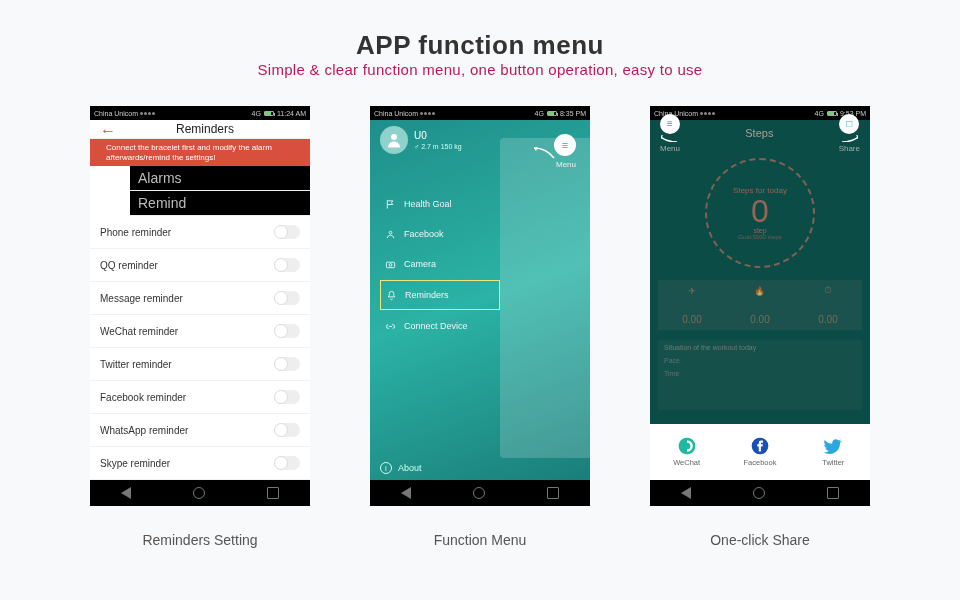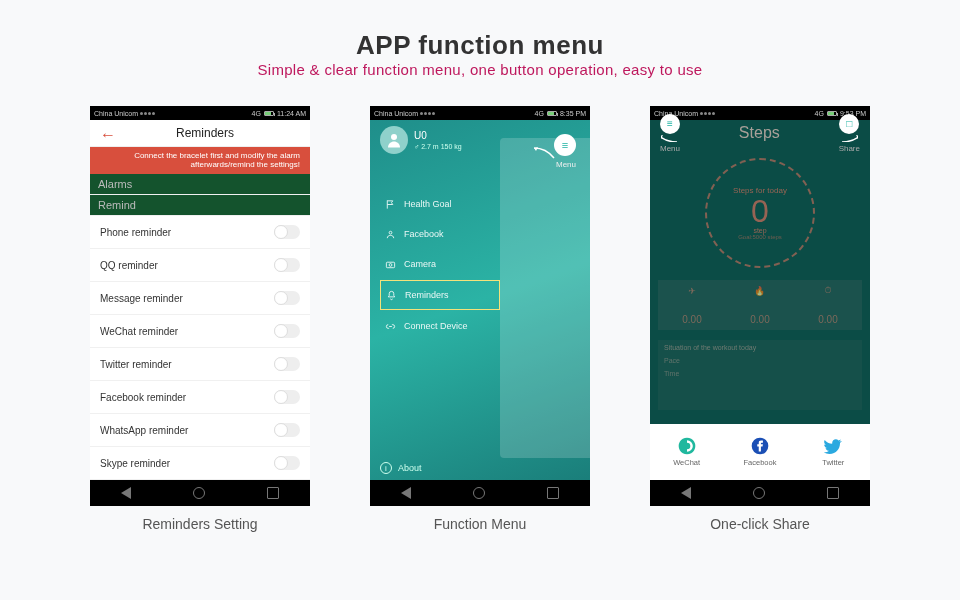--- a/index.html
+++ b/index.html
@@ -3,21 +3,21 @@
 <meta charset="utf-8">
 <style>
   * { box-sizing: border-box; margin: 0; padding: 0; }
   body { width: 960px; height: 600px; background: #f8f9fa; font-family: Arial, Helvetica, sans-serif; overflow: hidden; }
   .header { text-align: center; padding: 30px 0 8px; }
   .title { font-size: 26px; font-weight: 700; color: #333; letter-spacing: 0.5px; }
   .subtitle { font-size: 15px; color: #be185d; margin-top: 0; letter-spacing: 0.3px; }
   .phones { display: flex; justify-content: center; gap: 60px; padding: 20px 0 0; }
   .phone-col { display: flex; flex-direction: column; align-items: center; }
   .phone { width: 220px; height: 400px; background: #000; position: relative; overflow: hidden; }
-  .caption { font-size: 14px; color: #555; margin-top: 10px; }
+  .caption { font-size: 14px; color: #555; margin-top: 26px; }
 
   
   .statusbar { height: 14px; background: #000; display: flex; align-items: center; justify-content: space-between; padding: 0 4px; font-size: 7px; color: #ccc; }
   .statusbar .sb-left { display: flex; gap: 2px; align-items: center; }
   .statusbar .sb-right { display: flex; gap: 3px; align-items: center; }
   .sb-dots { display: flex; gap: 1px; }
   .sb-dots span { width: 3px; height: 3px; border-radius: 50%; background: #888; }
   .sb-battery { width: 10px; height: 5px; border: 0.5px solid #aaa; border-radius: 1px; position: relative; }
   .sb-battery::after { content:''; position:absolute; right:-2px; top:1px; width:1px; height:3px; background:#aaa; }
   .sb-battery .fill { background:#7c7; height:100%; width:70%; }
@@ -27,22 +27,22 @@
   .navbar .nbtn { width: 12px; height: 12px; border: 1px solid #777; }
   .navbar .nbtn.tri { width:0; height:0; border: none; border-top: 6px solid transparent; border-bottom: 6px solid transparent; border-right: 10px solid #777; }
   .navbar .nbtn.circ { border-radius: 50%; }
   .navbar .nbtn.sq { border-radius: 1px; }
 
   
   .p1-screen { position: absolute; top: 14px; left: 0; right: 0; bottom: 26px; background: #fff; display: flex; flex-direction: column; }
   .p1-titlebar { height: 30px; display: flex; align-items: center; border-bottom: 1px solid #eee; }
   .p1-back { color: #d84f3d; font-size: 16px; padding: 0 10px; }
   .p1-title { flex: 1; text-align: center; font-size: 12px; color: #222; margin-left: -26px; }
-  .p1-banner { background: #d84f3d; color: #fff; font-size: 8px; text-align: right; padding: 4px 10px; line-height: 1.2; }
-  .p1-section { font-size: 11px; color: #bbb; padding: 4px 8px; background: #14532d; border-bottom: 1px solid #f0f0f0; }
+  .p1-banner { background: #d84f3d; color: #fff; font-size: 8px; text-align: left; padding: 4px 16px; line-height: 1.2; }
+  .p1-section { font-size: 14px; color: #bbb; padding: 4px 8px; background: #000000; border-bottom: 1px solid #f0f0f0; margin-left: 40px; }
   .p1-row { display: flex; align-items: center; justify-content: space-between; padding: 9px 10px; border-bottom: 1px solid #f0f0f0; }
   .p1-row .lbl { font-size: 10px; color: #333; }
   .toggle { width: 26px; height: 14px; background: #eee; border-radius: 7px; position: relative; }
   .toggle::after { content:''; width:12px; height:12px; background:#fff; border:1px solid #ddd; border-radius:50%; position:absolute; top:0; left:0; }
 
   
   .p2-screen { position: absolute; top: 14px; left: 0; right: 0; bottom: 26px; background: linear-gradient(160deg, #1f8e8a 0%, #2bb3a5 50%, #1a7e7a 100%); overflow: hidden; }
   .p2-panel { position: absolute; right: -10px; top: 18px; width: 100px; height: 320px; background: rgba(255,255,255,0.18); border-radius: 4px; }
   .p2-fab { position: absolute; right: 14px; top: 14px; width: 22px; height: 22px; background: #fff; border-radius: 50%; color: #1eb3a2; display:flex; align-items:center; justify-content:center; font-size: 11px; }
   .p2-menu-label { position: absolute; right: 14px; top: 40px; font-size: 8px; color: #eee; }
@@ -57,21 +57,21 @@
   .p2-item .ico { width: 12px; height: 12px; display:flex; align-items:center; justify-content:center; }
   .p2-item .ico svg { width: 11px; height: 11px; fill: #e9f7f5; stroke: #e9f7f5; }
   .p2-about { position: absolute; left: 10px; bottom: 6px; display: flex; align-items: center; gap: 6px; color: #cfe; font-size: 9px; }
   .p2-about .ico { width: 12px; height: 12px; border: 1px solid #cfe; border-radius: 50%; font-size: 8px; display:flex; align-items:center; justify-content:center; }
 
   
   .p3-screen { position: absolute; top: 14px; left: 0; right: 0; bottom: 26px; background: #1aa89b; }
   .p3-overlay { position: absolute; inset: 0; background: rgba(0,0,0,0.55); }
   .p3-header { position: absolute; top: 0; left: 0; right: 0; height: 26px; display: flex; align-items: center; justify-content: space-between; padding: 0 10px; }
   .p3-fab { width: 20px; height: 20px; background: #fff; border-radius: 50%; color: #1eb3a2; display:flex; align-items:center; justify-content:center; font-size: 10px; }
-  .p3-title { color: #a8a099; font-size: 16px; }
+  .p3-title { color: #a8a099; font-size: 11px; }
   .p3-label { color: #aaa; font-size: 8px; margin-top: 2px; }
   .p3-arrow { width: 18px; height: 8px; }
   .p3-arrow.l { transform: scaleX(-1); }
   .p3-circle { position: absolute; top: 38px; left: 50%; transform: translateX(-50%); width: 110px; height: 110px; border-radius: 50%; border: 2px dashed rgba(210,110,90,0.6); display:flex; flex-direction:column; align-items:center; justify-content:center; color: rgba(210,110,90,0.7); }
   .p3-circle .s1 { font-size: 8px; }
   .p3-circle .s2 { font-size: 32px; font-weight: 300; line-height: 1; }
   .p3-circle .s3 { font-size: 7px; }
   .p3-circle .s4 { font-size: 6px; opacity: .7; }
   .p3-stats { position: absolute; top: 160px; left: 8px; right: 8px; height: 50px; background: rgba(120,120,120,0.15); display: flex; }
   .p3-stat { flex: 1; display:flex; flex-direction:column; align-items:center; justify-content:center; color: rgba(190,120,100,0.6); }

